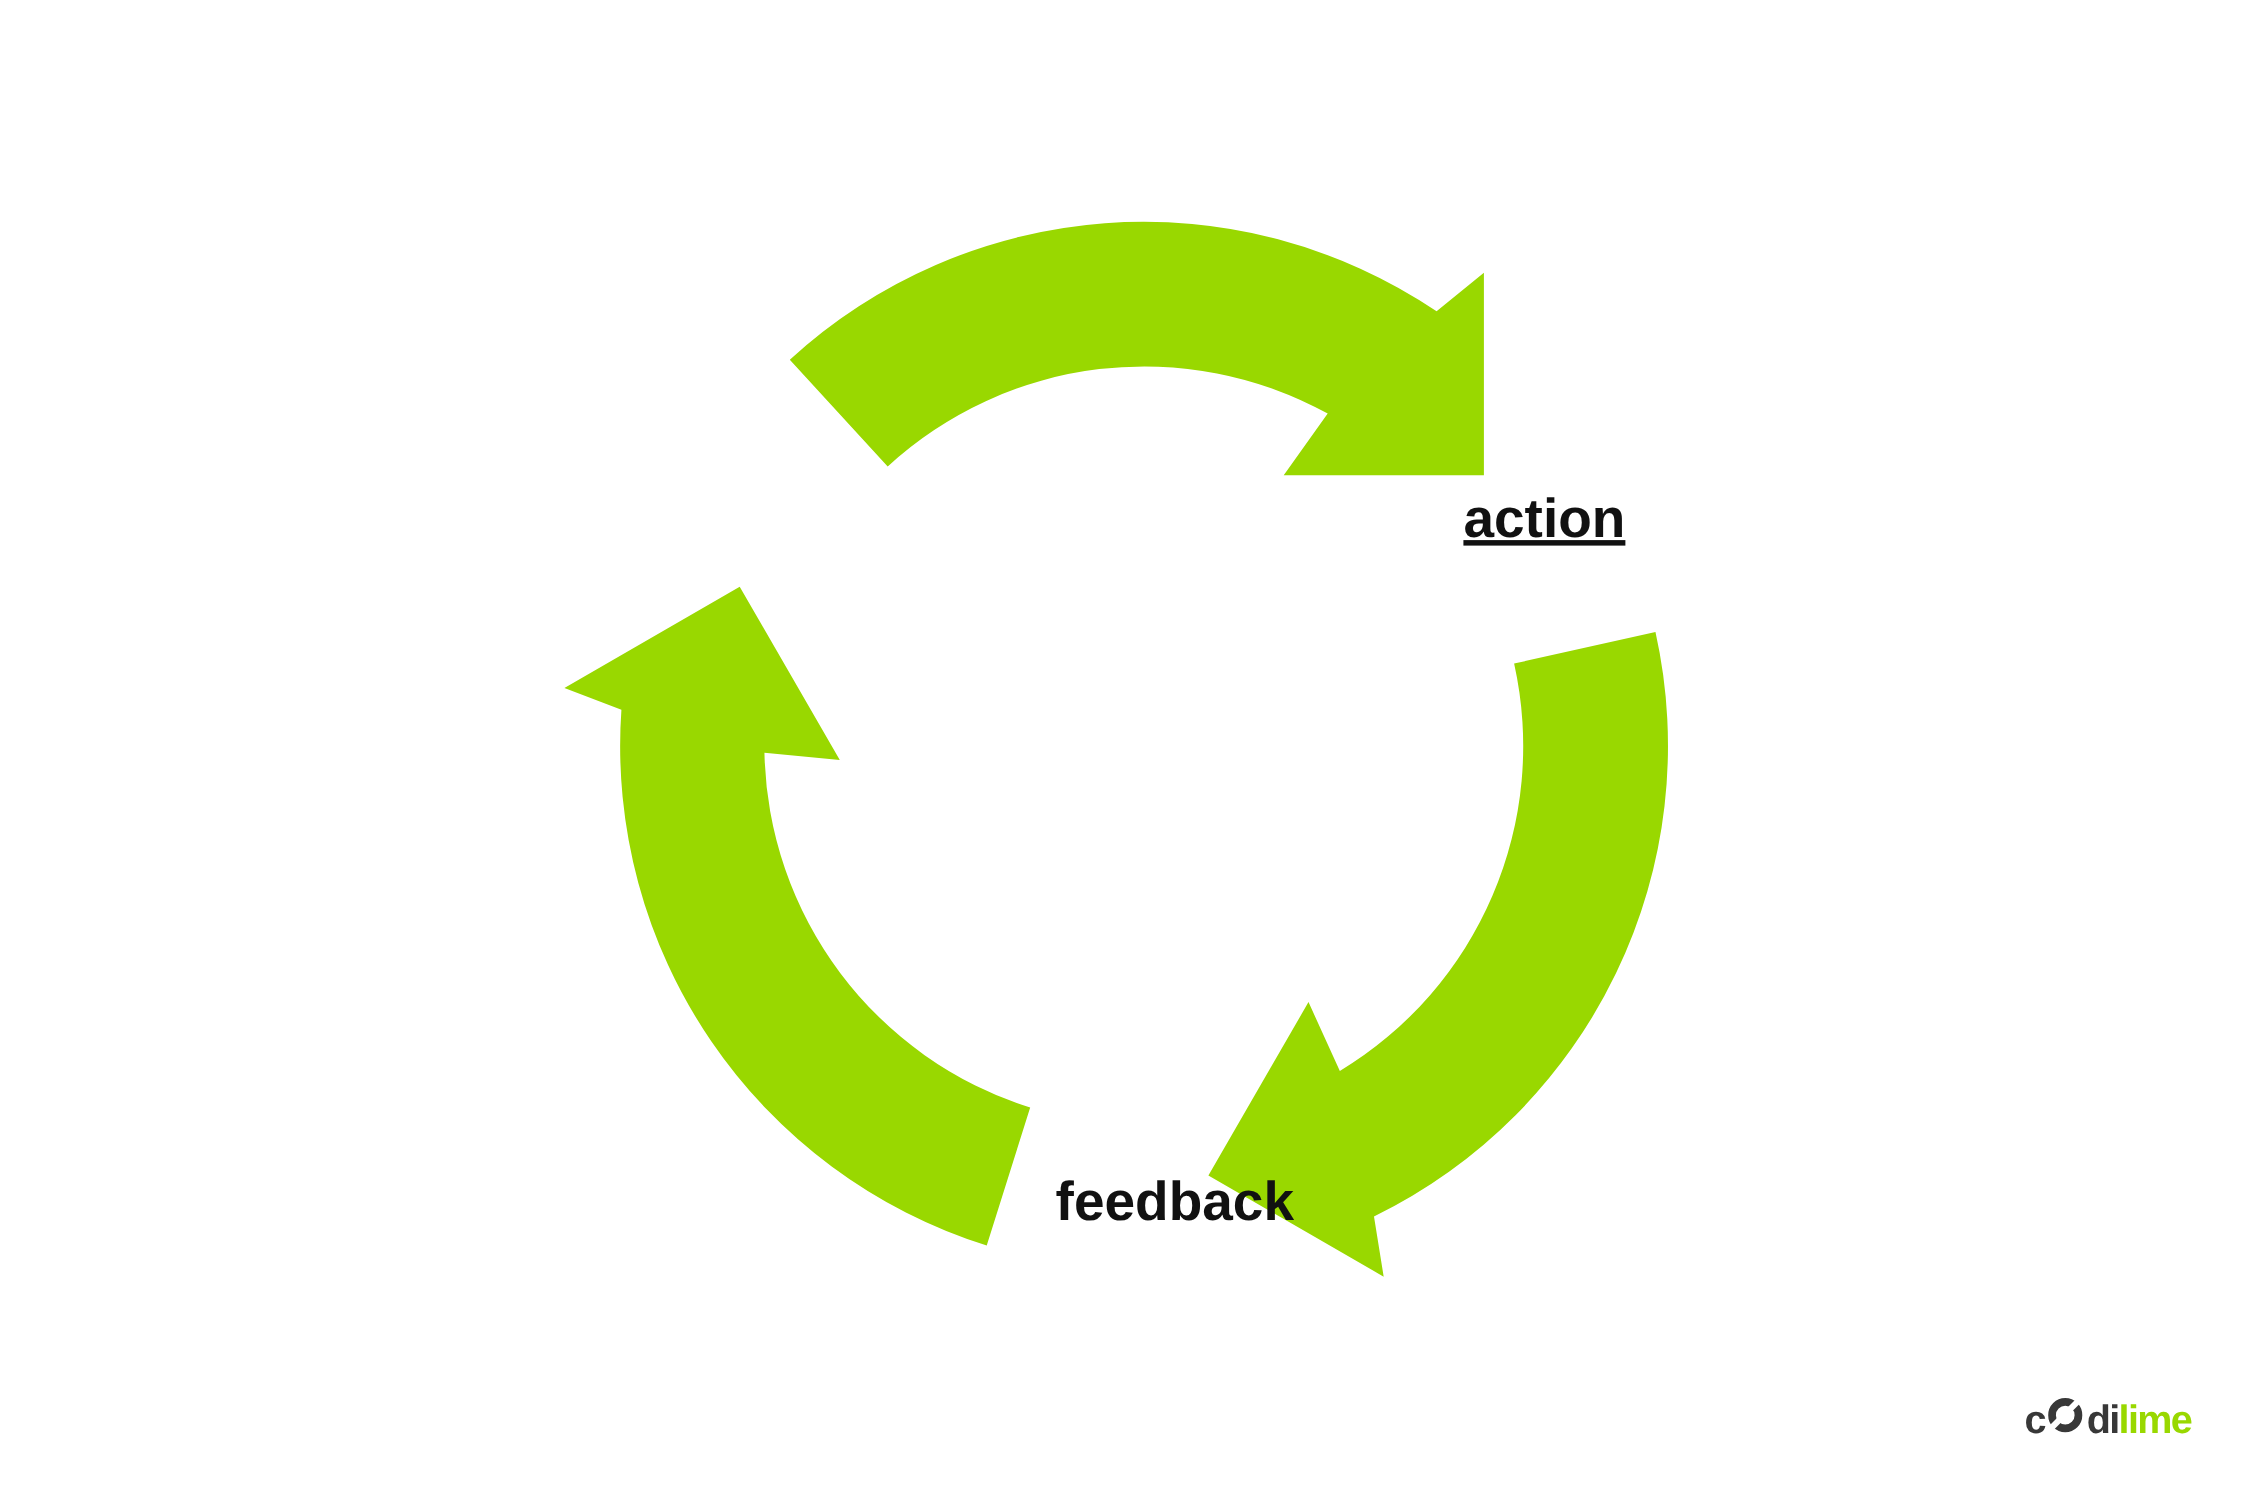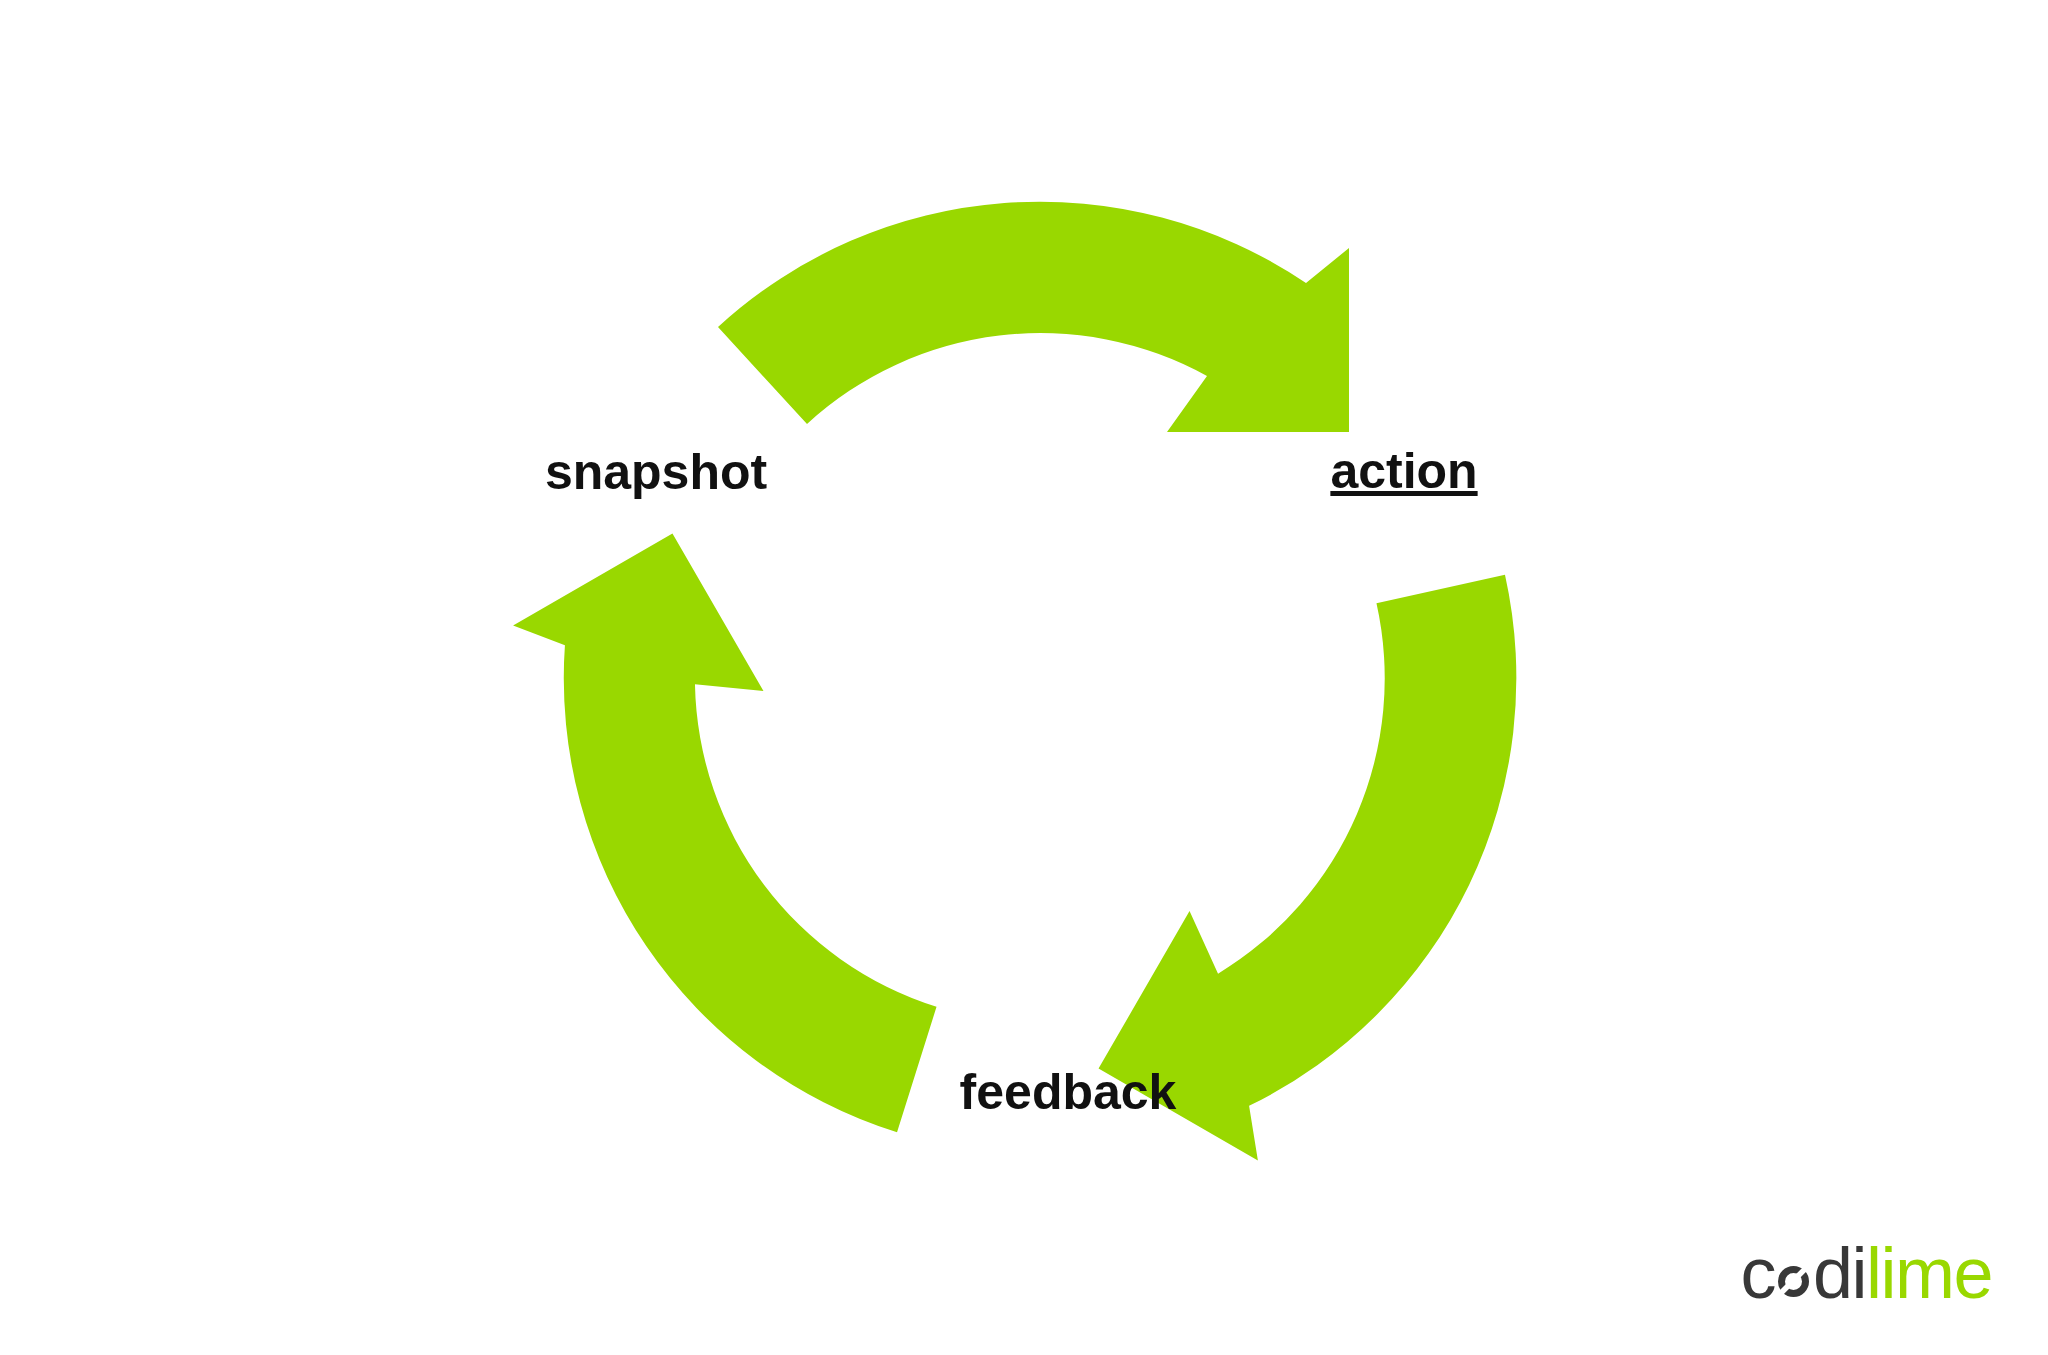--- a/index.html
+++ b/index.html
@@ -33,22 +33,22 @@
     white-space: nowrap;
   }
   .label-snapshot { left: 656px;  top: 472px; }
   .label-action   { left: 1404px; top: 471px; text-decoration: underline; }
   .label-feedback { left: 1068px; top: 1092px; text-align: right; }
 
   .logo {
     position: absolute;
     right: 56px;
     bottom: 46px;
-    font-weight: 400;
-    font-size: 72px;
+    font-weight: 700;
+    font-size: 36px;
     line-height: 1;
     letter-spacing: -1.5px;
     white-space: nowrap;
   }
   .logo .dark  { color: #383838; }
   .logo .green { color: #99d800; }
   .logo svg {
     vertical-align: baseline;
     margin: 0 1px;
   }
@@ -68,21 +68,20 @@
                L 1167 432
                L 1207 376
                A 345 345 0 0 0 807 424
                Z"></path>
     </defs>
     <use href="#cycleArrow" xlink:href="#cycleArrow" fill="#99d800"></use>
     <use href="#cycleArrow" xlink:href="#cycleArrow" transform="rotate(120 1040 678)" fill="#99d800"></use>
     <use href="#cycleArrow" xlink:href="#cycleArrow" transform="rotate(240 1040 678)" fill="#99d800"></use>
   </svg>
 
-  <div class="cycle-label label-snapshot">snapshot</div>
 
   <div class="cycle-label label-action">action</div>
 
   <div class="cycle-label label-feedback">feedback</div>
 
   <div class="logo">
     <span class="dark">c</span><svg width="36" height="33" viewBox="0 0 36 33" xmlns="http://www.w3.org/2000/svg">
         <circle cx="17.5" cy="16.5" r="12" fill="none" stroke="#383838" stroke-width="7"></circle>
         <line x1="-1" y1="34" x2="35" y2="-2" stroke="#ffffff" stroke-width="5.5"></line>
       </svg><span class="dark">di</span><span class="green">lime</span>

